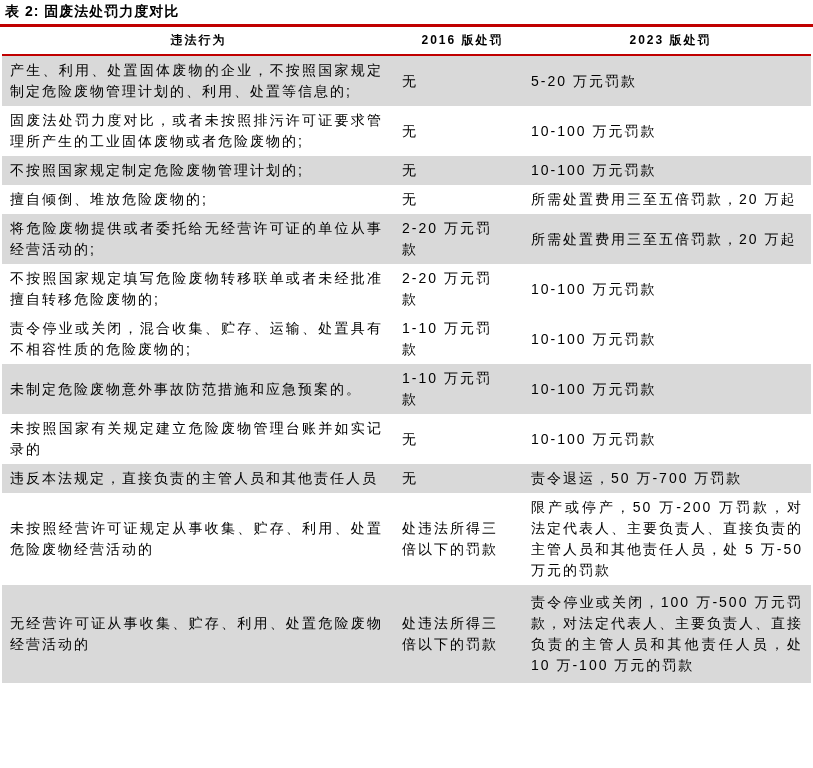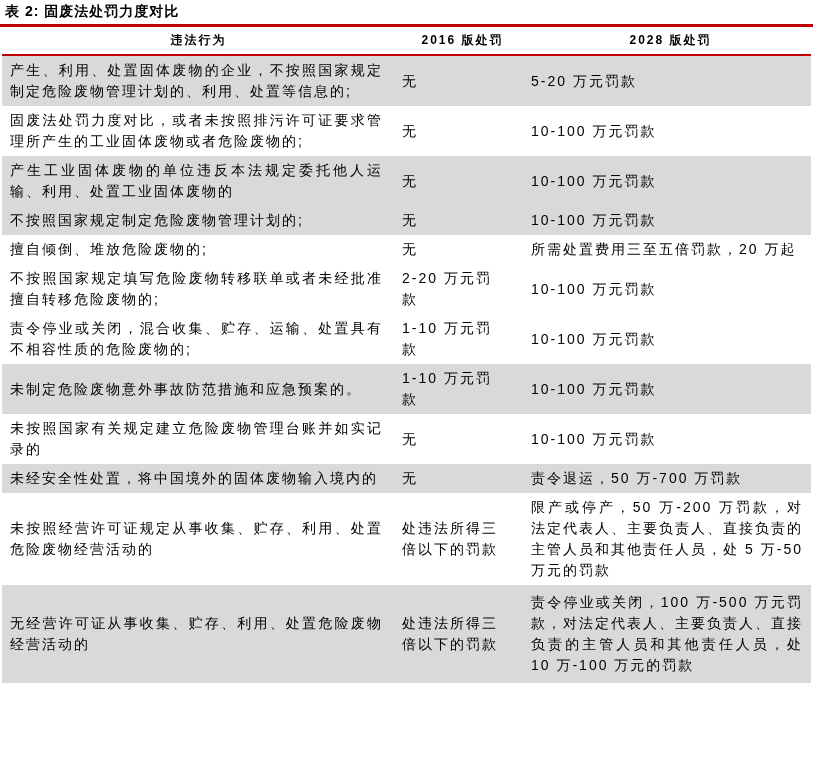--- a/index.html
+++ b/index.html
@@ -58,47 +58,47 @@
   <table class="penalty">
     <colgroup>
       <col class="w1">
         <col class="w2">
         <col class="w3">
     </colgroup>
     <thead>
       <tr>
         <th>违法行为</th>
         <th>2016 版处罚</th>
-        <th>2028 版处罚</th>
+        <th>2023 版处罚</th>
       </tr>
     </thead>
     <tbody>
         <tr class="shaded">
           <td class="c1">产生、利用、处置固体废物的企业，不按照国家规定制定危险废物管理计划的、利用、处置等信息的;</td>
           <td class="c2">无</td>
           <td class="c3">5-20 万元罚款</td>
         </tr>
         <tr>
           <td class="c1">固废法处罚力度对比，或者未按照排污许可证要求管理所产生的工业固体废物或者危险废物的;</td>
           <td class="c2">无</td>
           <td class="c3">10-100 万元罚款</td>
         </tr>
         <tr class="shaded">
-          <td class="c1">产生工业固体废物的单位违反本法规定委托他人运输、利用、处置工业固体废物的</td>
-          <td class="c2">无</td>
-          <td class="c3">10-100 万元罚款</td>
-        </tr>
-        <tr class="shaded">
           <td class="c1">不按照国家规定制定危险废物管理计划的;</td>
           <td class="c2">无</td>
           <td class="c3">10-100 万元罚款</td>
         </tr>
         <tr>
           <td class="c1">擅自倾倒、堆放危险废物的;</td>
           <td class="c2">无</td>
+          <td class="c3">所需处置费用三至五倍罚款，20 万起</td>
+        </tr>
+        <tr class="shaded">
+          <td class="c1">将危险废物提供或者委托给无经营许可证的单位从事经营活动的;</td>
+          <td class="c2">2-20 万元罚款</td>
           <td class="c3">所需处置费用三至五倍罚款，20 万起</td>
         </tr>
         <tr>
           <td class="c1">不按照国家规定填写危险废物转移联单或者未经批准擅自转移危险废物的;</td>
           <td class="c2">2-20 万元罚款</td>
           <td class="c3">10-100 万元罚款</td>
         </tr>
         <tr>
           <td class="c1">责令停业或关闭，混合收集、贮存、运输、处置具有不相容性质的危险废物的;</td>
           <td class="c2">1-10 万元罚款</td>
@@ -108,21 +108,21 @@
           <td class="c1">未制定危险废物意外事故防范措施和应急预案的。</td>
           <td class="c2">1-10 万元罚款</td>
           <td class="c3">10-100 万元罚款</td>
         </tr>
         <tr>
           <td class="c1">未按照国家有关规定建立危险废物管理台账并如实记录的</td>
           <td class="c2">无</td>
           <td class="c3">10-100 万元罚款</td>
         </tr>
         <tr class="shaded">
-          <td class="c1">未经安全性处置，将中国境外的固体废物输入境内的</td>
+          <td class="c1">违反本法规定，直接负责的主管人员和其他责任人员</td>
           <td class="c2">无</td>
           <td class="c3">责令退运，50 万-700 万罚款</td>
         </tr>
         <tr>
           <td class="c1">未按照经营许可证规定从事收集、贮存、利用、处置危险废物经营活动的</td>
           <td class="c2">处违法所得三倍以下的罚款</td>
           <td class="c3">限产或停产，50 万-200 万罚款，对法定代表人、主要负责人、直接负责的主管人员和其他责任人员，处 5 万-50 万元的罚款</td>
         </tr>
         <tr class="shaded tall">
           <td class="c1">无经营许可证从事收集、贮存、利用、处置危险废物经营活动的</td>

